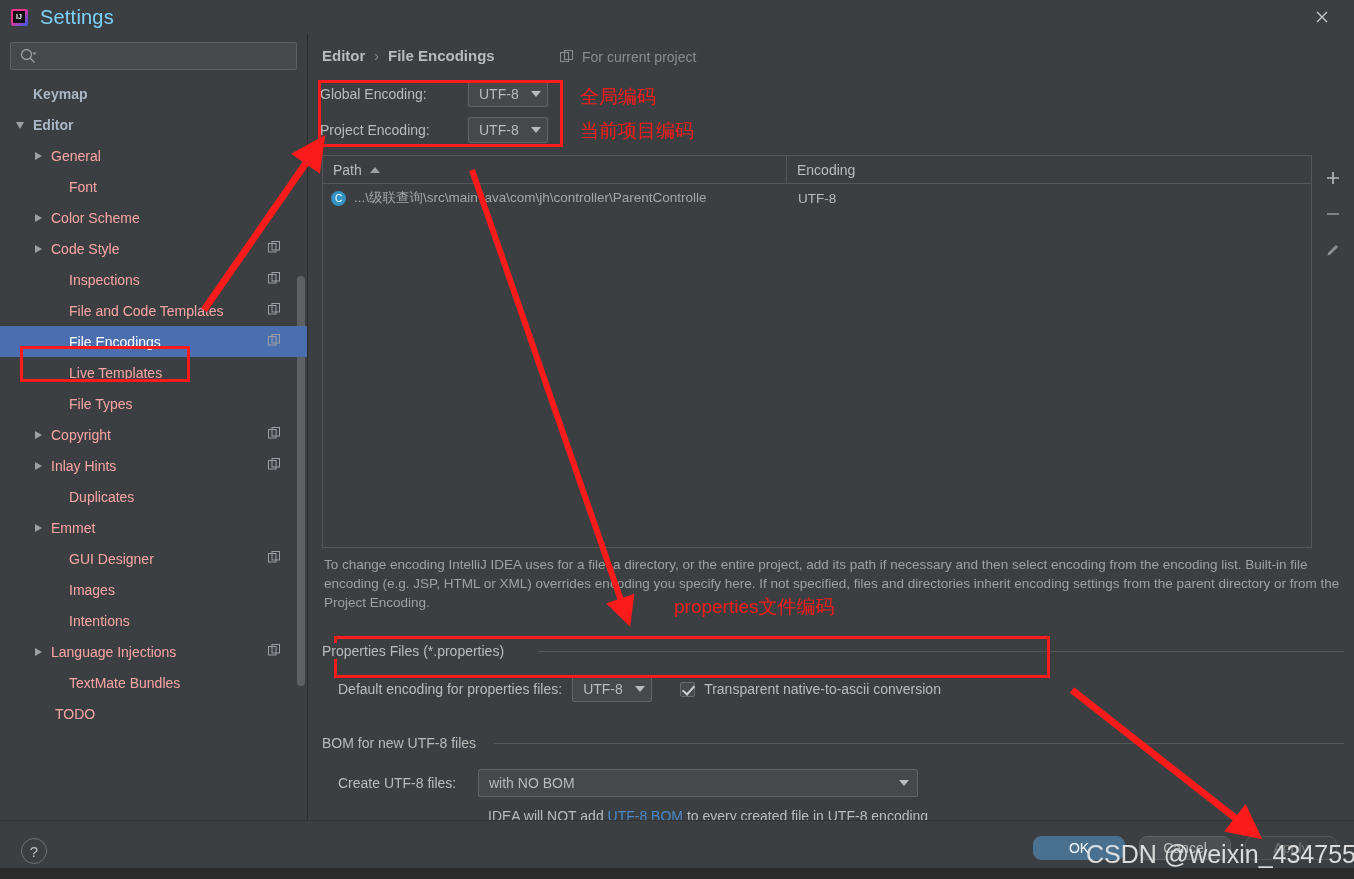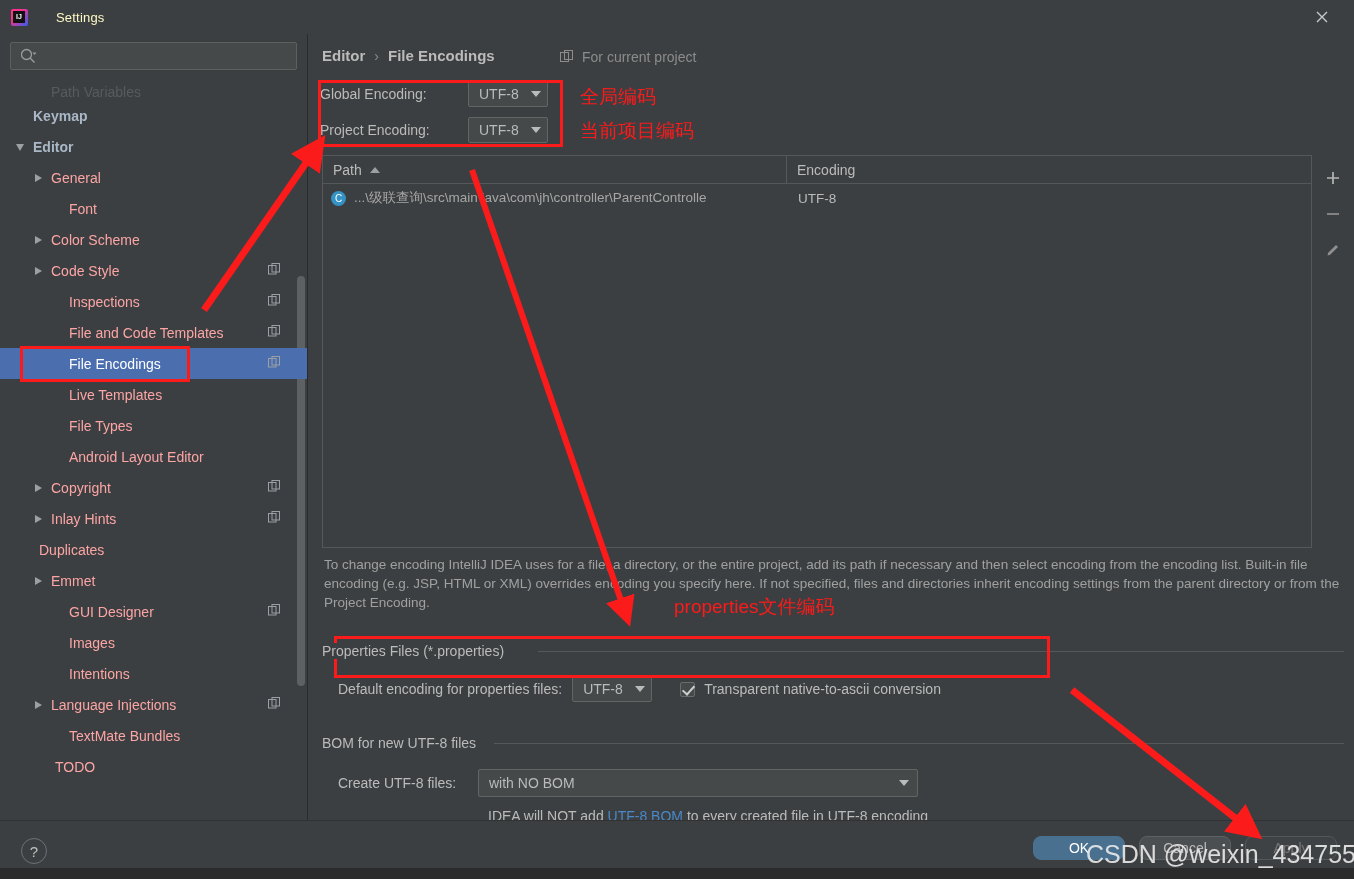--- a/index.html
+++ b/index.html
@@ -20,21 +20,21 @@
     position: relative; width: 17px; height: 17px; margin-left: 11px;
     border-radius: 2px; overflow: hidden;
     background: linear-gradient(135deg,#ff318c 0%,#ff318c 32%,#fe2f87 33%,#2d5ff0 100%);
   }
   .app-icon .ij {
     position: absolute; left: 2px; top: 2px; width: 12px; height: 12px;
     background: #111; color: #fff; font-size: 7px; line-height: 12px;
     text-align: center; font-family: "Liberation Sans", sans-serif; font-weight: bold;
   }
   .title-text {
-    margin-left: 28px; color: #fef9c3; font-size: 13px; letter-spacing: .2px;
+    margin-left: 12px; color: #7dd3fc; font-size: 20px; letter-spacing: .2px;
   }
   .win-close {
     position: absolute; right: 10px; top: 4px; width: 44px; height: 26px;
     display: flex; align-items: center; justify-content: center; cursor: pointer;
   }
   .win-close svg { display: block; }
 
   
   .sidebar {
     position: absolute; left: 0; top: 34px; width: 308px; height: 786px;
@@ -257,24 +257,20 @@
           <circle cx="7.5" cy="7.5" r="5" stroke="#9a9da0" stroke-width="1.3" fill="none"></circle>
           <path d="M11.3 11.3 L15.5 15.5" stroke="#9a9da0" stroke-width="1.3"></path>
           <path d="M13.5 5.5 l4 0 l-2 2.6 z" fill="#9a9da0"></path>
         </svg>
         <input type="text" value="" placeholder="" style="">
       </div>
     </div>
     <div class="tree-scrolltrack"></div>
     <div class="tree-scrollbar"></div>
     <div class="tree" id="tree">
-        <div class="tree-row clipped" style="padding-left: 32px; height: 22px; overflow: hidden; align-items: flex-end;">
-          <span class="tw"></span>
-          <span>Path Variables</span>
-        </div>
         <div class="tree-row bold" style="padding-left: 14px;">
           <span class="tw"></span>
           <span>Keymap</span>
         </div>
         <div class="tree-row bold" style="padding-left: 14px;">
           <span class="tw down"></span>
           <span>Editor</span>
         </div>
         <div class="tree-row" style="padding-left: 32px;">
           <span class="tw right"></span>
@@ -321,41 +317,37 @@
             </svg></span>
         </div>
         <div class="tree-row" style="padding-left: 50px;">
           <span class="tw"></span>
           <span>Live Templates</span>
         </div>
         <div class="tree-row" style="padding-left: 50px;">
           <span class="tw"></span>
           <span>File Types</span>
         </div>
-        <div class="tree-row" style="padding-left: 50px;">
-          <span class="tw"></span>
-          <span>Android Layout Editor</span>
-        </div>
         <div class="tree-row" style="padding-left: 32px;">
           <span class="tw right"></span>
           <span>Copyright</span>
           <span class="copy-badge"><svg viewBox="0 0 13 13" width="13" height="13">
               <rect x="0.5" y="2.5" width="7.5" height="8.5" stroke="#9aa0a6" fill="none" stroke-width="1"></rect>
               <rect x="4" y="0.5" width="7.5" height="8.5" stroke="#9aa0a6" fill="none" stroke-width="1"></rect>
             </svg></span>
         </div>
         <div class="tree-row" style="padding-left: 32px;">
           <span class="tw right"></span>
           <span>Inlay Hints</span>
           <span class="copy-badge"><svg viewBox="0 0 13 13" width="13" height="13">
               <rect x="0.5" y="2.5" width="7.5" height="8.5" stroke="#9aa0a6" fill="none" stroke-width="1"></rect>
               <rect x="4" y="0.5" width="7.5" height="8.5" stroke="#9aa0a6" fill="none" stroke-width="1"></rect>
             </svg></span>
         </div>
-        <div class="tree-row" style=" gap: 20px;">
+        <div class="tree-row" style="padding-left: 50px;">
           <span class="tw"></span>
           <span>Duplicates</span>
         </div>
         <div class="tree-row" style="padding-left: 32px;">
           <span class="tw right"></span>
           <span>Emmet</span>
         </div>
         <div class="tree-row" style="padding-left: 50px;">
           <span class="tw"></span>
           <span>GUI Designer</span>

